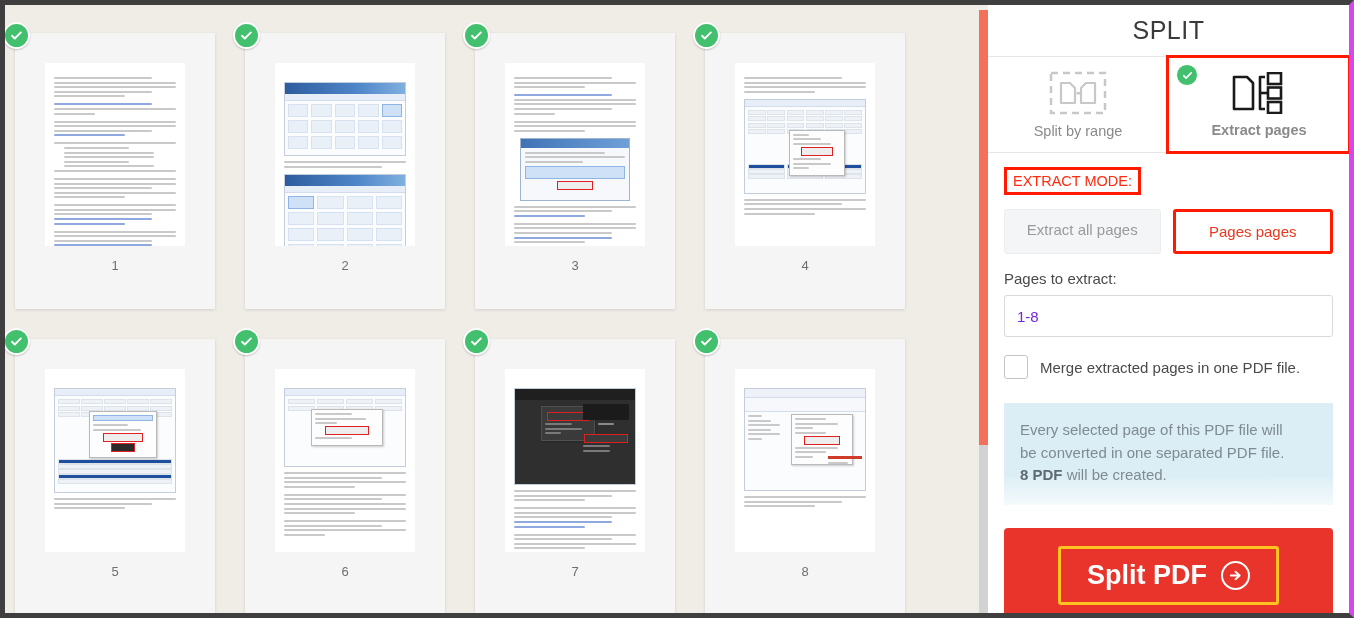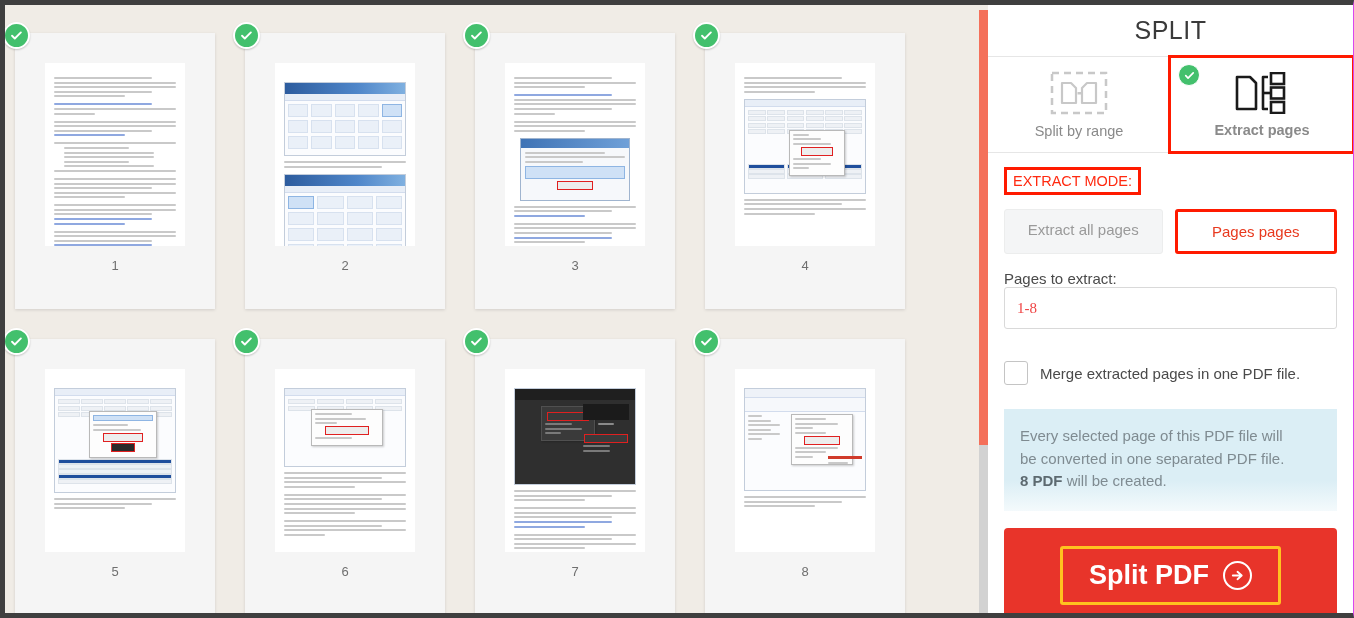--- a/index.html
+++ b/index.html
@@ -101,21 +101,21 @@
   #scroll-thumb {
     position:absolute; top:0; left:0; width:9px; height:435px;
     background:#f4705a;
   }
 
   
   #panel {
     width: 366px; height: 618px;
     background:#ffffff;
     border-top: 5px solid #3f3f3f;
-    border-right: 1px solid #d946ef;
+    border-right: 5px solid #d946ef;
     border-bottom: 5px solid #3f3f3f;
     display:flex; flex-direction:column;
     position:relative; overflow:hidden;
   }
   .panel-title {
     height: 52px; flex:0 0 52px;
     display:flex; align-items:center; justify-content:center;
     font-size: 25px; color:#3a3a3a; letter-spacing:.5px;
     border-bottom:1px solid #e6e6e6;
   }
@@ -144,29 +144,29 @@
     margin-bottom:14px;
   }
   .choice-row { display:flex; gap:12px; margin-bottom:16px; }
   .choice {
     flex:1; text-align:center;
     padding:11px 0; font-size:15px;
     border-radius:3px; cursor:pointer;
   }
   .choice.off { background:#f4f5f6; color:#9a9a9a; border:1px solid #eceded; }
   .choice.on  { background:#ffffff; color:#e8391e; border:3px solid #ff1a00; }
-  .field-label { font-size:15px; color:#4a4a4a; }
+  .field-label { font-size:15px; color:#4a4a4a; margin-bottom:8px; }
   .pages-input {
     width:100%; height:42px;
     border:1px solid #d9d9d9; border-radius:3px;
-    padding:0 12px; font-size:15px; color:#ef4444;
-    font-family:Liberation Serif, serif;
+    padding:0 12px; font-size:15px; color:#6d28d9;
+    font-family:Liberation Sans, sans-serif;
     background:#fff; outline:none;
   }
-  .merge-row { display:flex; align-items:center; gap:12px; margin-top:32px; }
+  .merge-row { display:flex; align-items:center; gap:12px; margin-top:18px; }
   .checkbox {
     width:24px; height:24px; border:1px solid #c4c4c4;
     border-radius:3px; background:#fff; cursor:pointer; flex:0 0 24px;
   }
   .merge-label { font-size:15px; color:#4a4a4a; }
   .info-box {
     margin-top:24px;
     background: linear-gradient(180deg,#dbeef5 0%,#dbeef5 70%,#f4fafc 100%);
     padding:16px 16px 18px 16px;
     font-size:15px; line-height:1.5; color:#7f8b91;

